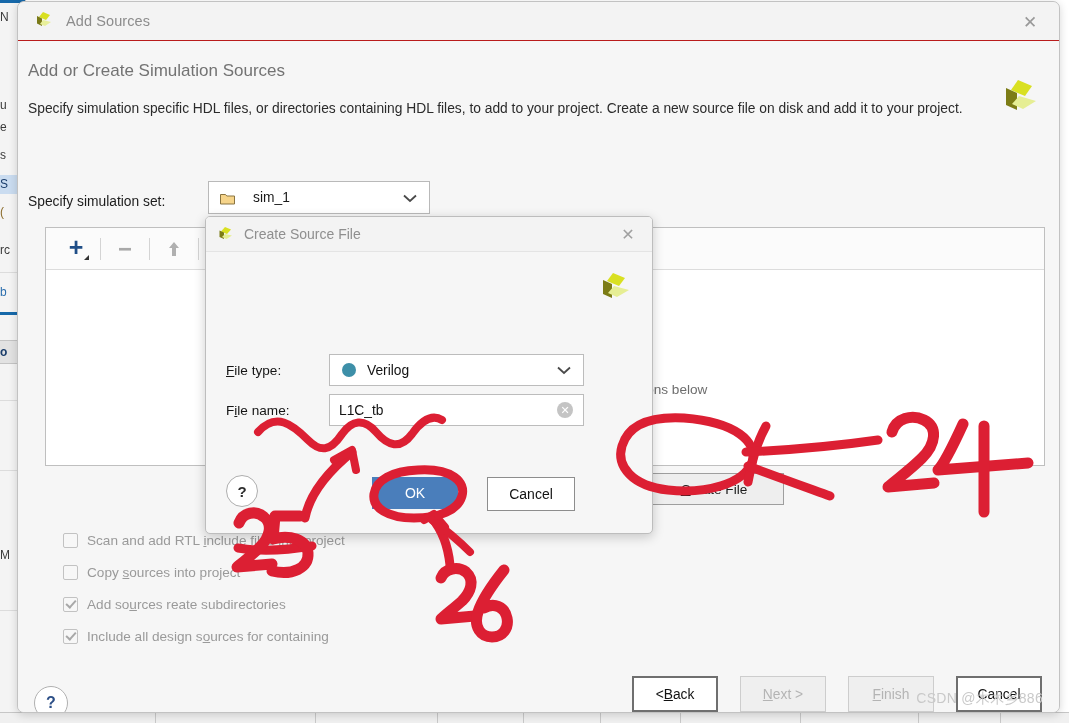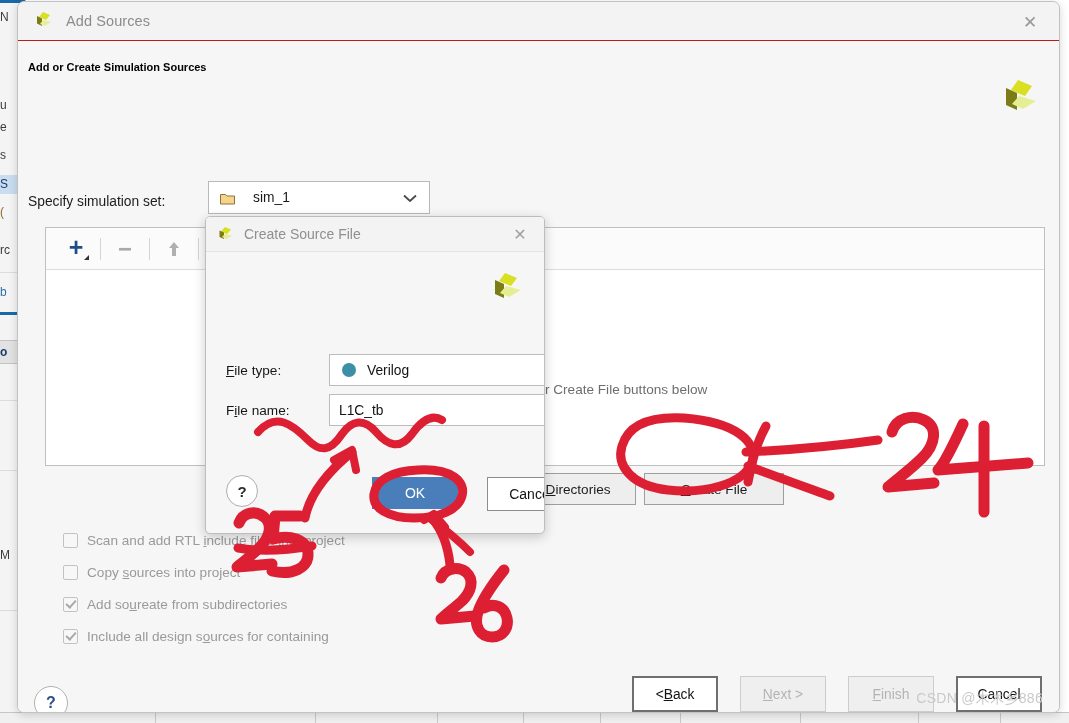--- a/index.html
+++ b/index.html
@@ -108,23 +108,23 @@
 
   .dlg-body {
     position: relative;
     height: 672px;
     background: #f6f6f6;
   }
 
   .page-heading {
     position: absolute;
     left: 10px; top: 20px;
-    font-size: 11px;
-    font-weight: bold;
-    color: #000000;
+    font-size: 17px;
+    font-weight: normal;
+    color: #737373;
   }
   .page-desc {
     position: absolute;
     left: 10px; top: 56px;
     width: 962px;
     font-size: 13.8px;
     line-height: 23px;
     color: #2b2b2b;
   }
   .header-logo {
@@ -310,21 +310,21 @@
     font-size: 14px;
     color: #c9c9c9;
     letter-spacing: .3px;
     white-space: nowrap;
   }
 
   
   .inner-dialog {
     position: absolute;
     left: 205px; top: 216px;
-    width: 340px; height: 318px;
+    width: 448px; height: 318px;
     background: #f6f6f6;
     border: 1px solid #bdbdbd;
     border-radius: 5px;
     box-shadow: 0 3px 12px rgba(0,0,0,0.20);
     overflow: hidden;
   }
   .inner-titlebar {
     position: relative;
     height: 35px;
     background: #f3f3f3;
@@ -503,20 +503,21 @@
           <path d="M10,9 L18,11 L12,15 L7,13 Z" fill="#e8ef9a"></path>
         </svg>
       </span>
       <span class="dlg-title-text">Add Sources</span>
       <span class="dlg-close">✕</span>
     </div>
 
     <div class="dlg-body">
 
       <div class="page-heading">Add or Create Simulation Sources</div>
+      <div class="page-desc">Specify simulation specific HDL files, or directories containing HDL files, to add to your project. Create a new source file on disk and add it to your project.</div>
 
       <span class="header-logo">
         <svg viewBox="0 0 44 40" width="44" height="40">
           <path d="M20,2 L34,8 L27,18 L13,12 Z" fill="#d9e021"></path>
           <path d="M8,10 L19,15 L19,32 L8,27 Z" fill="#7c7c16"></path>
           <path d="M21,18 L38,23 L25,31 L14,26 Z" fill="#e6ee94"></path>
         </svg>
       </span>
 
       <div class="simset-label">Specify simulation set:</div>
@@ -584,21 +585,21 @@
         <div class="chkrow">
           <span class="chkbox"></span>
           <span class="chk-label"><span>Scan and add RTL </span><u>i</u><span>nclude files into project</span></span>
         </div>
         <div class="chkrow">
           <span class="chkbox"></span>
           <span class="chk-label"><span>Copy </span><u>s</u><span>ources into project</span></span>
         </div>
         <div class="chkrow">
           <span class="chkbox checked"></span>
-          <span class="chk-label"><span>Add so</span><u>u</u><span>reate from subdirectories</span></span>
+          <span class="chk-label"><span>Add so</span><u>u</u><span>rces reate subdirectories</span></span>
         </div>
         <div class="chkrow">
           <span class="chkbox checked"></span>
           <span class="chk-label"><span>Include all design s</span><u>o</u><span>urces for containing</span></span>
         </div>
       </div>
 
       <div class="bottom-help">?</div>
 
       <div class="bottom-buttons">

